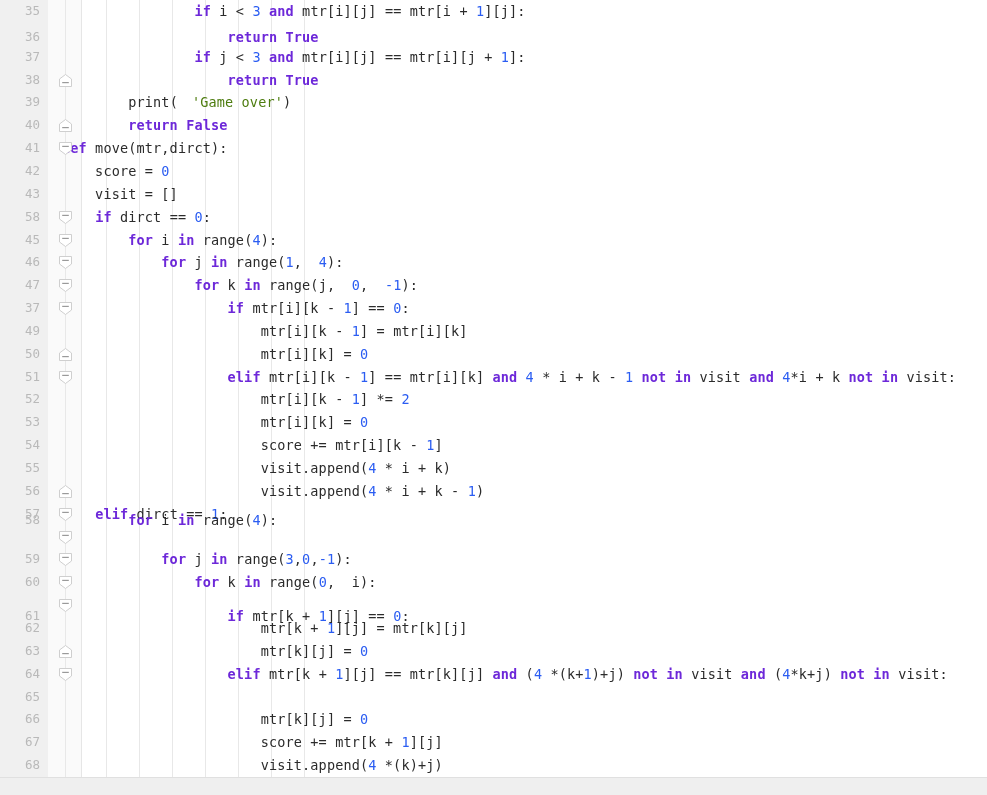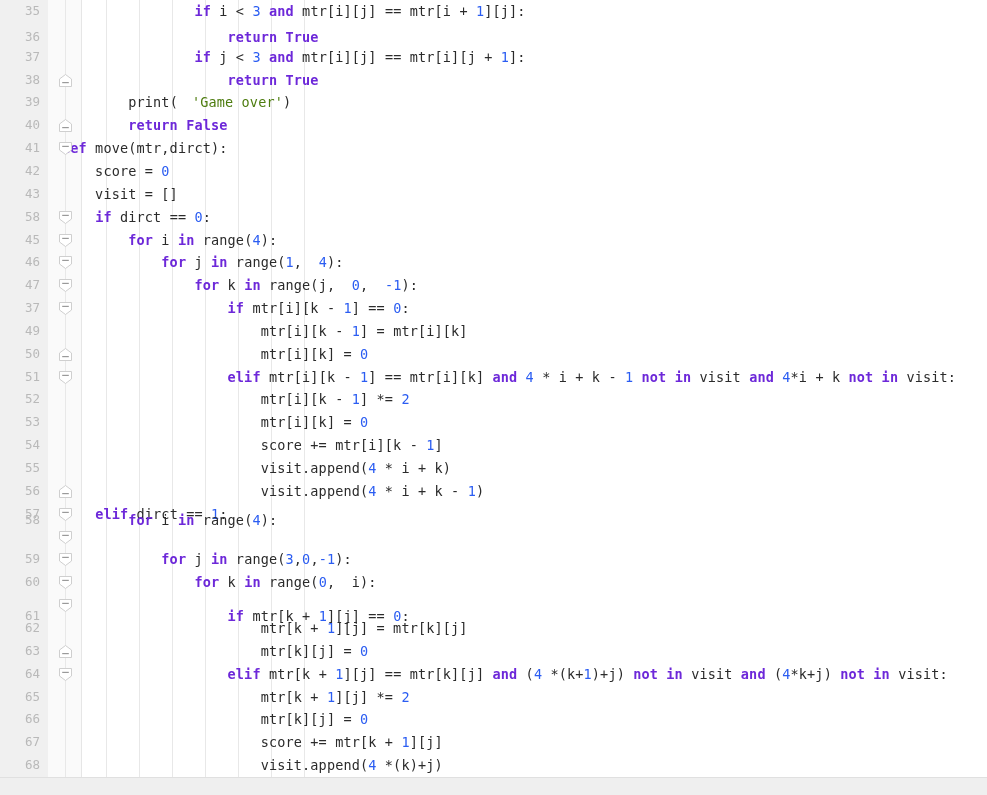--- a/index.html
+++ b/index.html
@@ -150,21 +150,21 @@
       <div class="row" style="position: absolute; left: 0px; top: 457px; width: 987px;"><div class="lineno">55</div><div class="codetext"><span class="id">                        visit.append(</span><span class="num">4</span><span class="id"> * i + k)</span></div></div>
       <div class="row" style="position: absolute; left: 0px; top: 479.85px; width: 987px;"><div class="lineno">56</div><div class="codetext"><span class="id">                        visit.append(</span><span class="num">4</span><span class="id"> * i + k - </span><span class="num">1</span><span class="id">)</span></div></div>
       <div class="row" style="position: absolute; left: 0px; top: 502.7px; width: 987px;"><div class="lineno">57</div><div class="codetext"><span class="id">    </span><span class="kw">elif</span><span class="id"> dirct == </span><span class="num">1</span><span class="id">:</span></div></div>
       <div class="row" style="position: absolute; left: 0px; top: 509px; width: 987px;"><div class="lineno">58</div><div class="codetext"><span class="id">        </span><span class="kw">for</span><span class="id"> i </span><span class="kw">in</span><span class="id"> range(</span><span class="num">4</span><span class="id">):</span></div></div>
       <div class="row" style="position: absolute; left: 0px; top: 548.4px; width: 987px;"><div class="lineno">59</div><div class="codetext"><span class="id">            </span><span class="kw">for</span><span class="id"> j </span><span class="kw">in</span><span class="id"> range(</span><span class="num">3</span><span class="id">,</span><span class="num">0</span><span class="id">,</span><span class="num">-1</span><span class="id">):</span></div></div>
       <div class="row" style="position: absolute; left: 0px; top: 571.25px; width: 987px;"><div class="lineno">60</div><div class="codetext"><span class="id">                </span><span class="kw">for</span><span class="id"> k </span><span class="kw">in</span><span class="id"> range(</span><span class="num">0</span><span class="id">,  i):</span></div></div>
       <div class="row" style="position: absolute; left: 0px; top: 605px; width: 987px;"><div class="lineno">61</div><div class="codetext"><span class="id">                    </span><span class="kw">if</span><span class="id"> mtr[k + </span><span class="num">1</span><span class="id">][j] == </span><span class="num">0</span><span class="id">:</span></div></div>
       <div class="row" style="position: absolute; left: 0px; top: 616.95px; width: 987px;"><div class="lineno">62</div><div class="codetext"><span class="id">                        mtr[k + </span><span class="num">1</span><span class="id">][j] = mtr[k][j]</span></div></div>
       <div class="row" style="position: absolute; left: 0px; top: 639.8px; width: 987px;"><div class="lineno">63</div><div class="codetext"><span class="id">                        mtr[k][j] = </span><span class="num">0</span></div></div>
       <div class="row" style="position: absolute; left: 0px; top: 662.65px; width: 987px;"><div class="lineno">64</div><div class="codetext"><span class="id">                    </span><span class="kw">elif</span><span class="id"> mtr[k + </span><span class="num">1</span><span class="id">][j] == mtr[k][j] </span><span class="kw">and</span><span class="id"> (</span><span class="num">4</span><span class="id"> *(k+</span><span class="num">1</span><span class="id">)+j) </span><span class="kw">not in</span><span class="id"> visit </span><span class="kw">and</span><span class="id"> (</span><span class="num">4</span><span class="id">*k+j) </span><span class="kw">not in</span><span class="id"> visit:</span></div></div>
-      <div class="row" style="position: absolute; left: 0px; top: 685.5px; width: 987px;"><div class="lineno">65</div><div class="codetext"><span class="id">                        mtr[k + </span><span class="num">1</span><span class="id">][j] *= </span><span class="num">2</span></div></div>
+      <div class="row" style="position: absolute; left: 0px; top: 685.5px; width: 987px;"><div class="lineno">65</div></div>
       <div class="row" style="position: absolute; left: 0px; top: 708.35px; width: 987px;"><div class="lineno">66</div><div class="codetext"><span class="id">                        mtr[k][j] = </span><span class="num">0</span></div></div>
       <div class="row" style="position: absolute; left: 0px; top: 731.2px; width: 987px;"><div class="lineno">67</div><div class="codetext"><span class="id">                        score += mtr[k + </span><span class="num">1</span><span class="id">][j]</span></div></div>
       <div class="row" style="position: absolute; left: 0px; top: 754.05px; width: 987px;"><div class="lineno">68</div><div class="codetext"><span class="id">                        visit.append(</span><span class="num">4</span><span class="id"> *(k)+j)</span></div></div>
     </div>
 
   <div id="footer"></div>
 <div class="fold" style="top: 71.55px;">
       <svg width="17" height="17" viewBox="0 0 17 17">
         <path d="M2.5 14.5 H14.5 V7 L8.5 2.5 L2.5 7 Z" fill="#ffffff" stroke="#cfcfcf" stroke-width="1"></path>
         <line x1="5.2" y1="10.6" x2="11.8" y2="10.6" stroke="#9a9a9a" stroke-width="1.2"></line>

